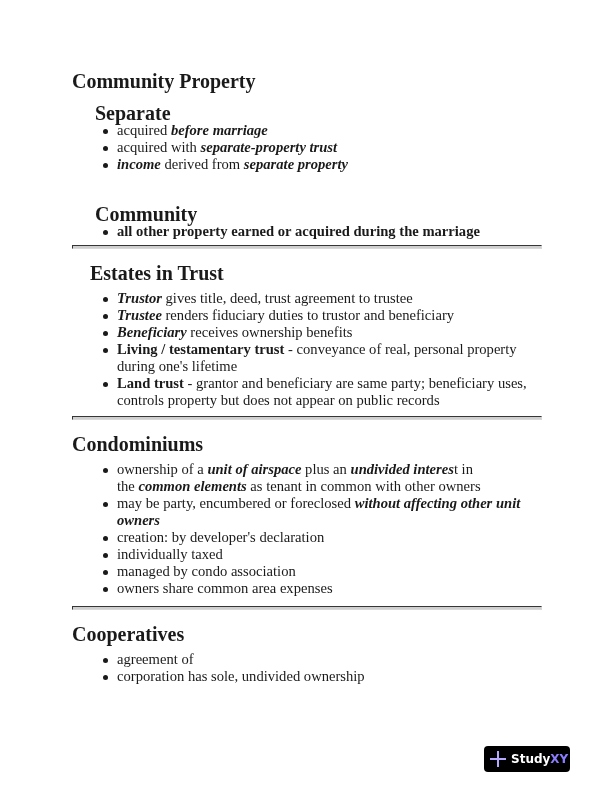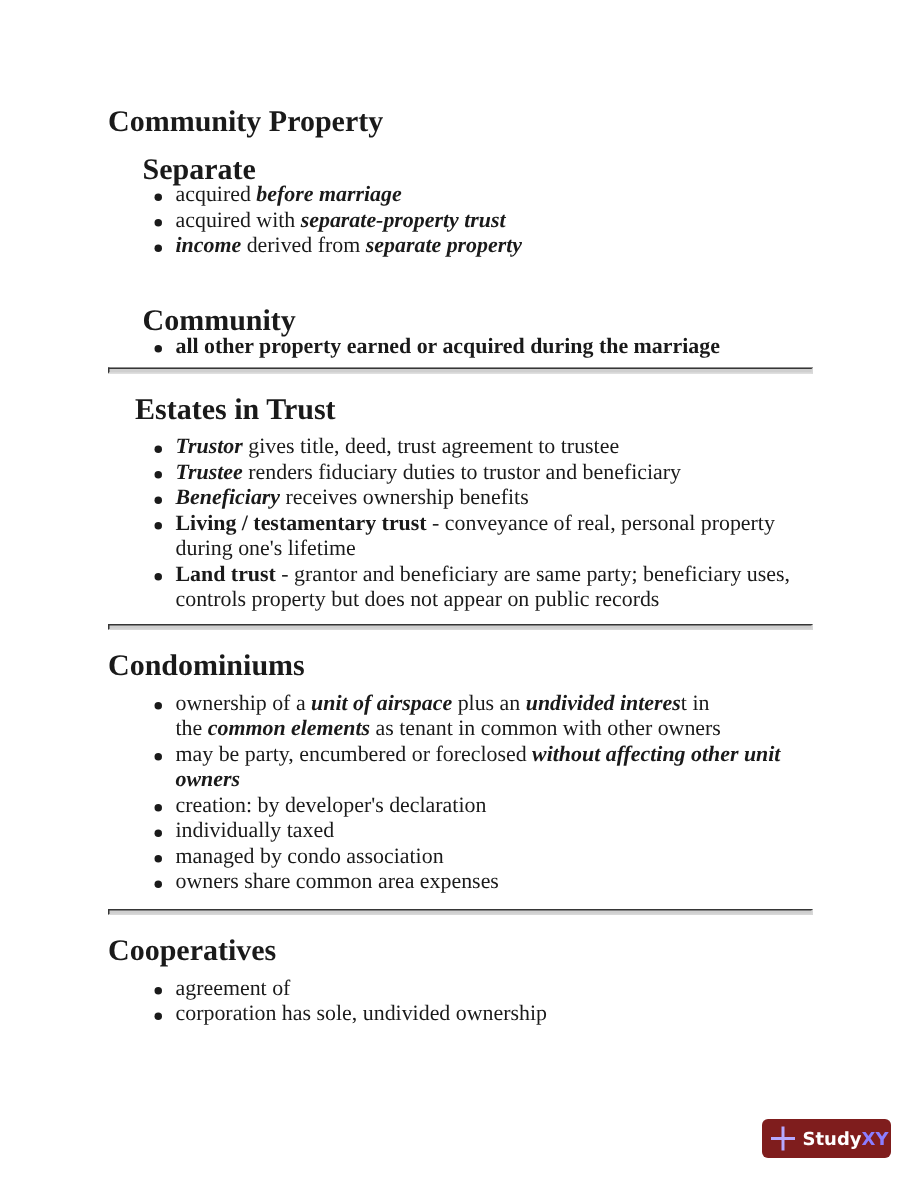--- a/index.html
+++ b/index.html
@@ -21,22 +21,22 @@
   }
   .bi { font-weight: bold; font-style: italic; }
   .bo { font-weight: bold; }
   hr.rule {
     position: absolute; left: 72px; width: 468px; height: 2px; margin: 0;
     border: 1px inset #9a9a9a; border-color: #8a8a8a #d8d8d8 #d8d8d8 #8a8a8a;
     background: #cfcfcf; box-sizing: content-box;
   }
   .abs { position: absolute; }
   .badge {
-    position: absolute; left: 508px; top: 746px; width: 86px; height: 26px;
-    background: #7f1d1d; border-radius: 4px; display: flex; align-items: center;
+    position: absolute; left: 484px; top: 746px; width: 86px; height: 26px;
+    background: #000000; border-radius: 4px; display: flex; align-items: center;
     font-family: "DejaVu Sans", sans-serif; font-weight: bold; font-size: 12px; color: #ffffff;
   }
   .badge .plus { position: relative; width: 16px; height: 16px; margin-left: 6px; margin-right: 5px; }
   .badge .plus::before, .badge .plus::after { content: ""; position: absolute; background: #b6a8ff; }
   .badge .plus::before { left: 7px; top: 0; width: 1.5px; height: 16px; }
   .badge .plus::after { left: 0; top: 7px; width: 16px; height: 1.5px; }
   .badge .xy { color: #8b7dff; }
 </style>
 </head>
 <body>

